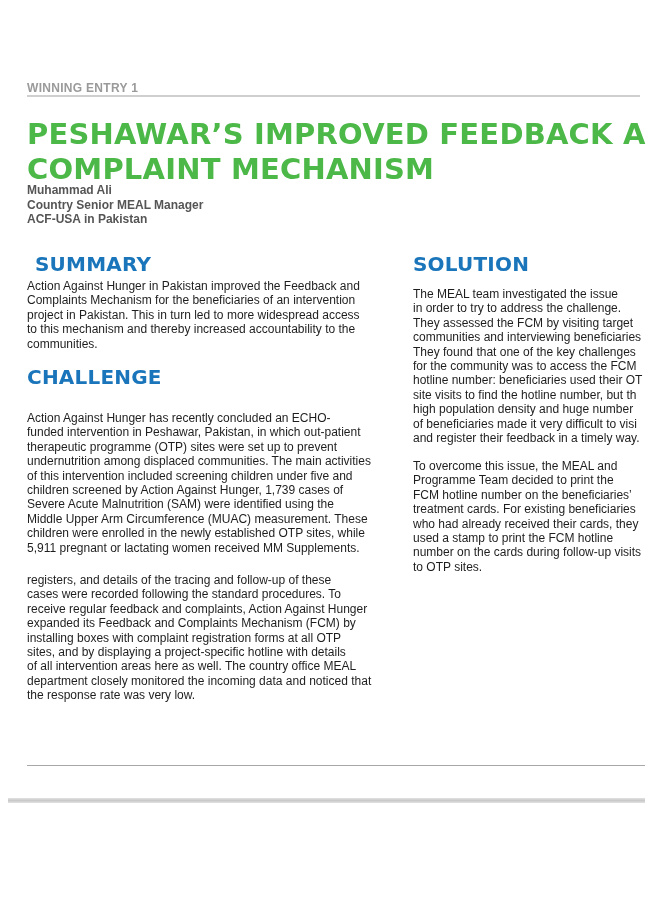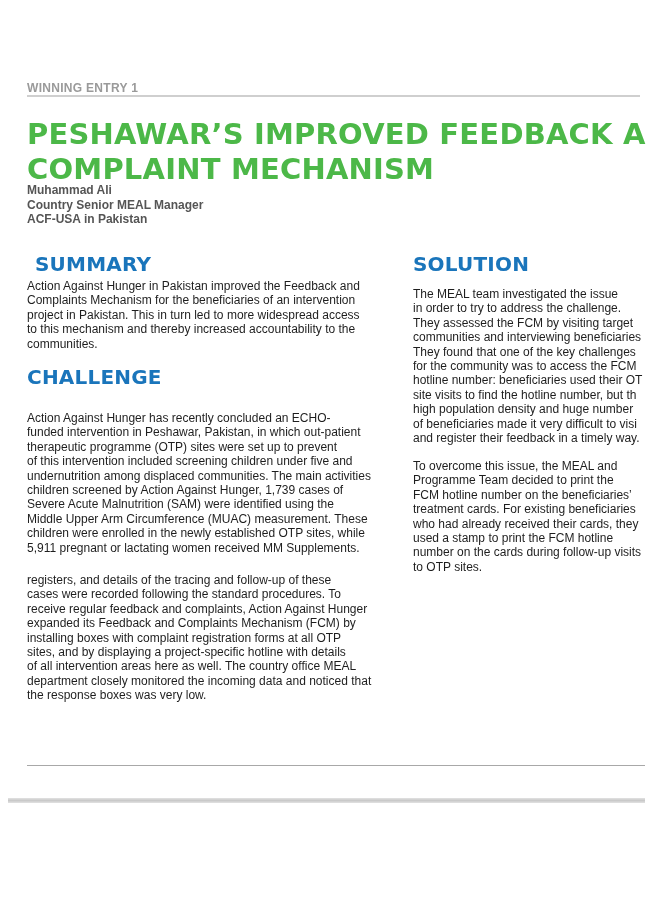--- a/index.html
+++ b/index.html
@@ -129,38 +129,38 @@
     <span class="ln">project in Pakistan. This in turn led to more widespread access</span>
     <span class="ln">to this mechanism and thereby increased accountability to the</span>
     <span class="ln">communities.</span>
   </p>
 
   <h2 class="heading" style="left:27px; top:365px;">CHALLENGE</h2>
   <p class="body-text col-left" style="top:411px;">
     <span class="ln">Action Against Hunger has recently concluded an ECHO-</span>
     <span class="ln">funded intervention in Peshawar, Pakistan, in which out-patient</span>
     <span class="ln">therapeutic programme (OTP) sites were set up to prevent</span>
+    <span class="ln">undernutrition among displaced communities. The main activities</span>
     <span class="ln">of this intervention included screening children under five and</span>
-    <span class="ln">undernutrition among displaced communities. The main activities</span>
     <span class="ln">children screened by Action Against Hunger, 1,739 cases of</span>
     <span class="ln">Severe Acute Malnutrition (SAM) were identified using the</span>
     <span class="ln">Middle Upper Arm Circumference (MUAC) measurement. These</span>
     <span class="ln">children were enrolled in the newly established OTP sites, while</span>
     <span class="ln">5,911 pregnant or lactating women received MM Supplements.</span>
   </p>
   <p class="body-text col-left" style="top:573px;">
     <span class="ln">registers, and details of the tracing and follow-up of these</span>
     <span class="ln">cases were recorded following the standard procedures. To</span>
     <span class="ln">receive regular feedback and complaints, Action Against Hunger</span>
     <span class="ln">expanded its Feedback and Complaints Mechanism (FCM) by</span>
     <span class="ln">installing boxes with complaint registration forms at all OTP</span>
     <span class="ln">sites, and by displaying a project-specific hotline with details</span>
     <span class="ln">of all intervention areas here as well. The country office MEAL</span>
     <span class="ln">department closely monitored the incoming data and noticed that</span>
-    <span class="ln">the response boxes was very low.</span>
+    <span class="ln">the response rate was very low.</span>
   </p>
 
   <h2 class="heading" style="left:413px; top:252px;">SOLUTION</h2>
   <p class="body-text col-right" style="top:287px;">
     <span class="ln">The MEAL team investigated the issue</span>
     <span class="ln">in order to try to address the challenge.</span>
     <span class="ln">They assessed the FCM by visiting target</span>
     <span class="ln">communities and interviewing beneficiaries</span>
     <span class="ln">They found that one of the key challenges</span>
     <span class="ln">for the community was to access the FCM</span>

